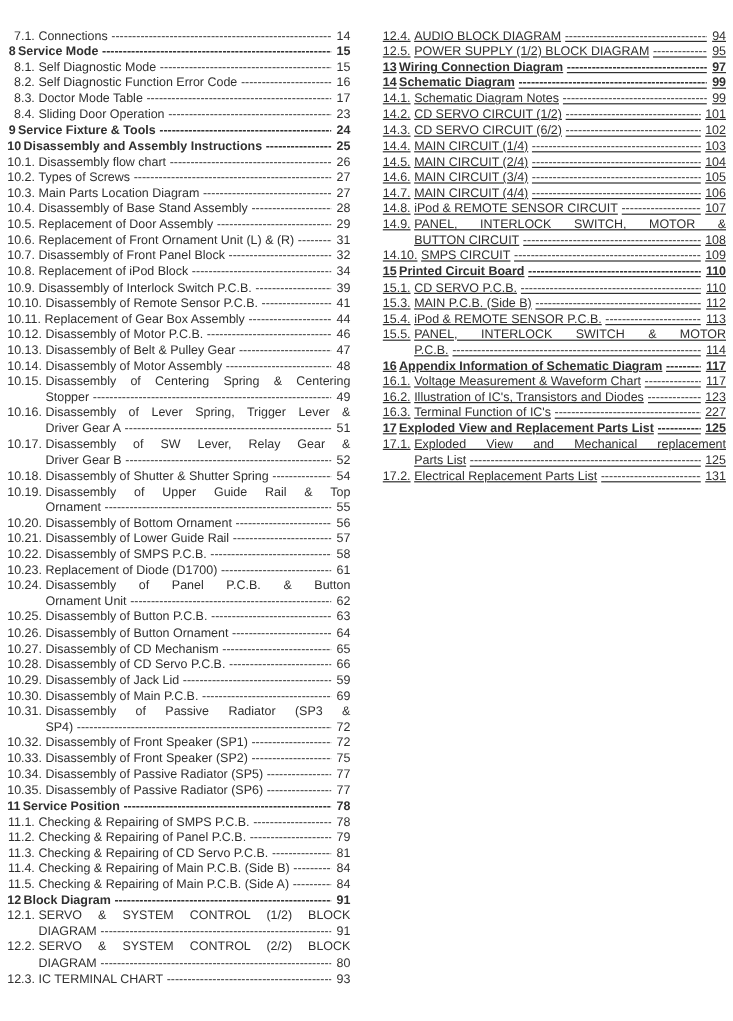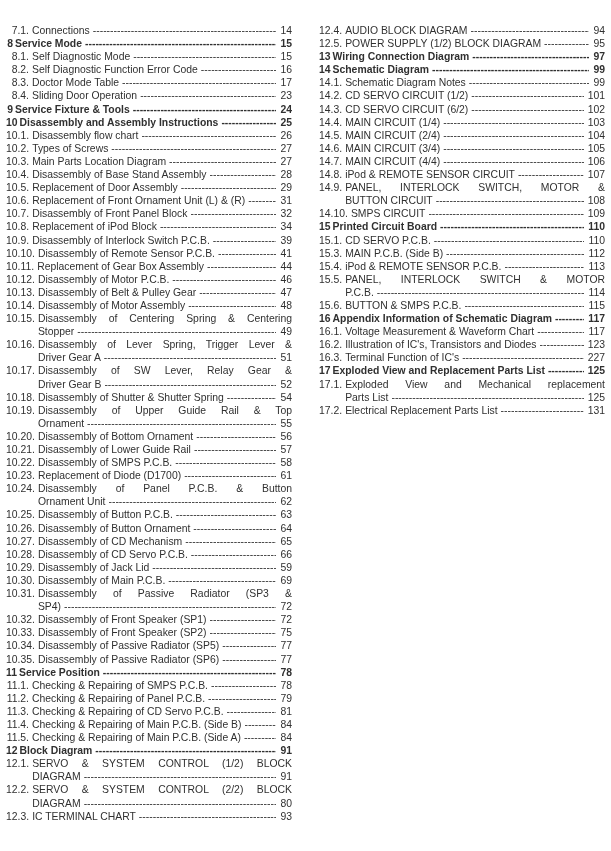--- a/index.html
+++ b/index.html
@@ -3,21 +3,21 @@
 <meta charset="utf-8">
 <style>
   html, body { margin:0; padding:0; background:#ffffff; }
   body {
     width:611px; height:851px; overflow:hidden;
     font-family:"Liberation Sans","DejaVu Sans",sans-serif;
     font-size:10.4px; line-height:13.1px; color:#303030;
   }
   .page { padding:24px 8px 0 8px; display:flex;justify-content:center; }
   .toc-col { width:286px; flex:0 0 286px; }
-  .toc-col + .toc-col { margin-left:27px; }
+  .toc-col + .toc-col { margin-left:27px;text-decoration:underline; }
 
   .entry { display:flex; }
   .entry.chap { font-weight:bold; }
 
   .num { flex:0 0 7px; margin-right:2px; display:flex; justify-content:flex-end; }
   .entry.sub .num { flex:0 0 23px; margin-right:3px; }
   .num > span { white-space:nowrap; }
 
   .body { flex:1 1 auto; min-width:0; }
 
@@ -905,32 +905,20 @@
         </span>
         <div class="body">
           <div class="l1">PANEL, INTERLOCK SWITCH &amp; MOTOR</div>
           <div class="l2">
             <span class="t">P.C.B.</span>
             <span class="leader"></span>
             <span class="pg">114</span>
           </div>
         </div>
       </div>
-      <div class="entry sub">
-        <span class="num">
-          <span class="">15.6.</span>
-        </span>
-        <div class="body">
-          <div class="l2">
-            <span class="t">BUTTON &amp; SMPS P.C.B.</span>
-            <span class="leader"></span>
-            <span class="pg">115</span>
-          </div>
-        </div>
-      </div>
       <div class="entry chap">
         <span class="num">
           <span class="">16</span>
         </span>
         <div class="body">
           <div class="l2">
             <span class="t">Appendix Information of Schematic Diagram</span>
             <span class="leader"></span>
             <span class="pg">117</span>
           </div>

